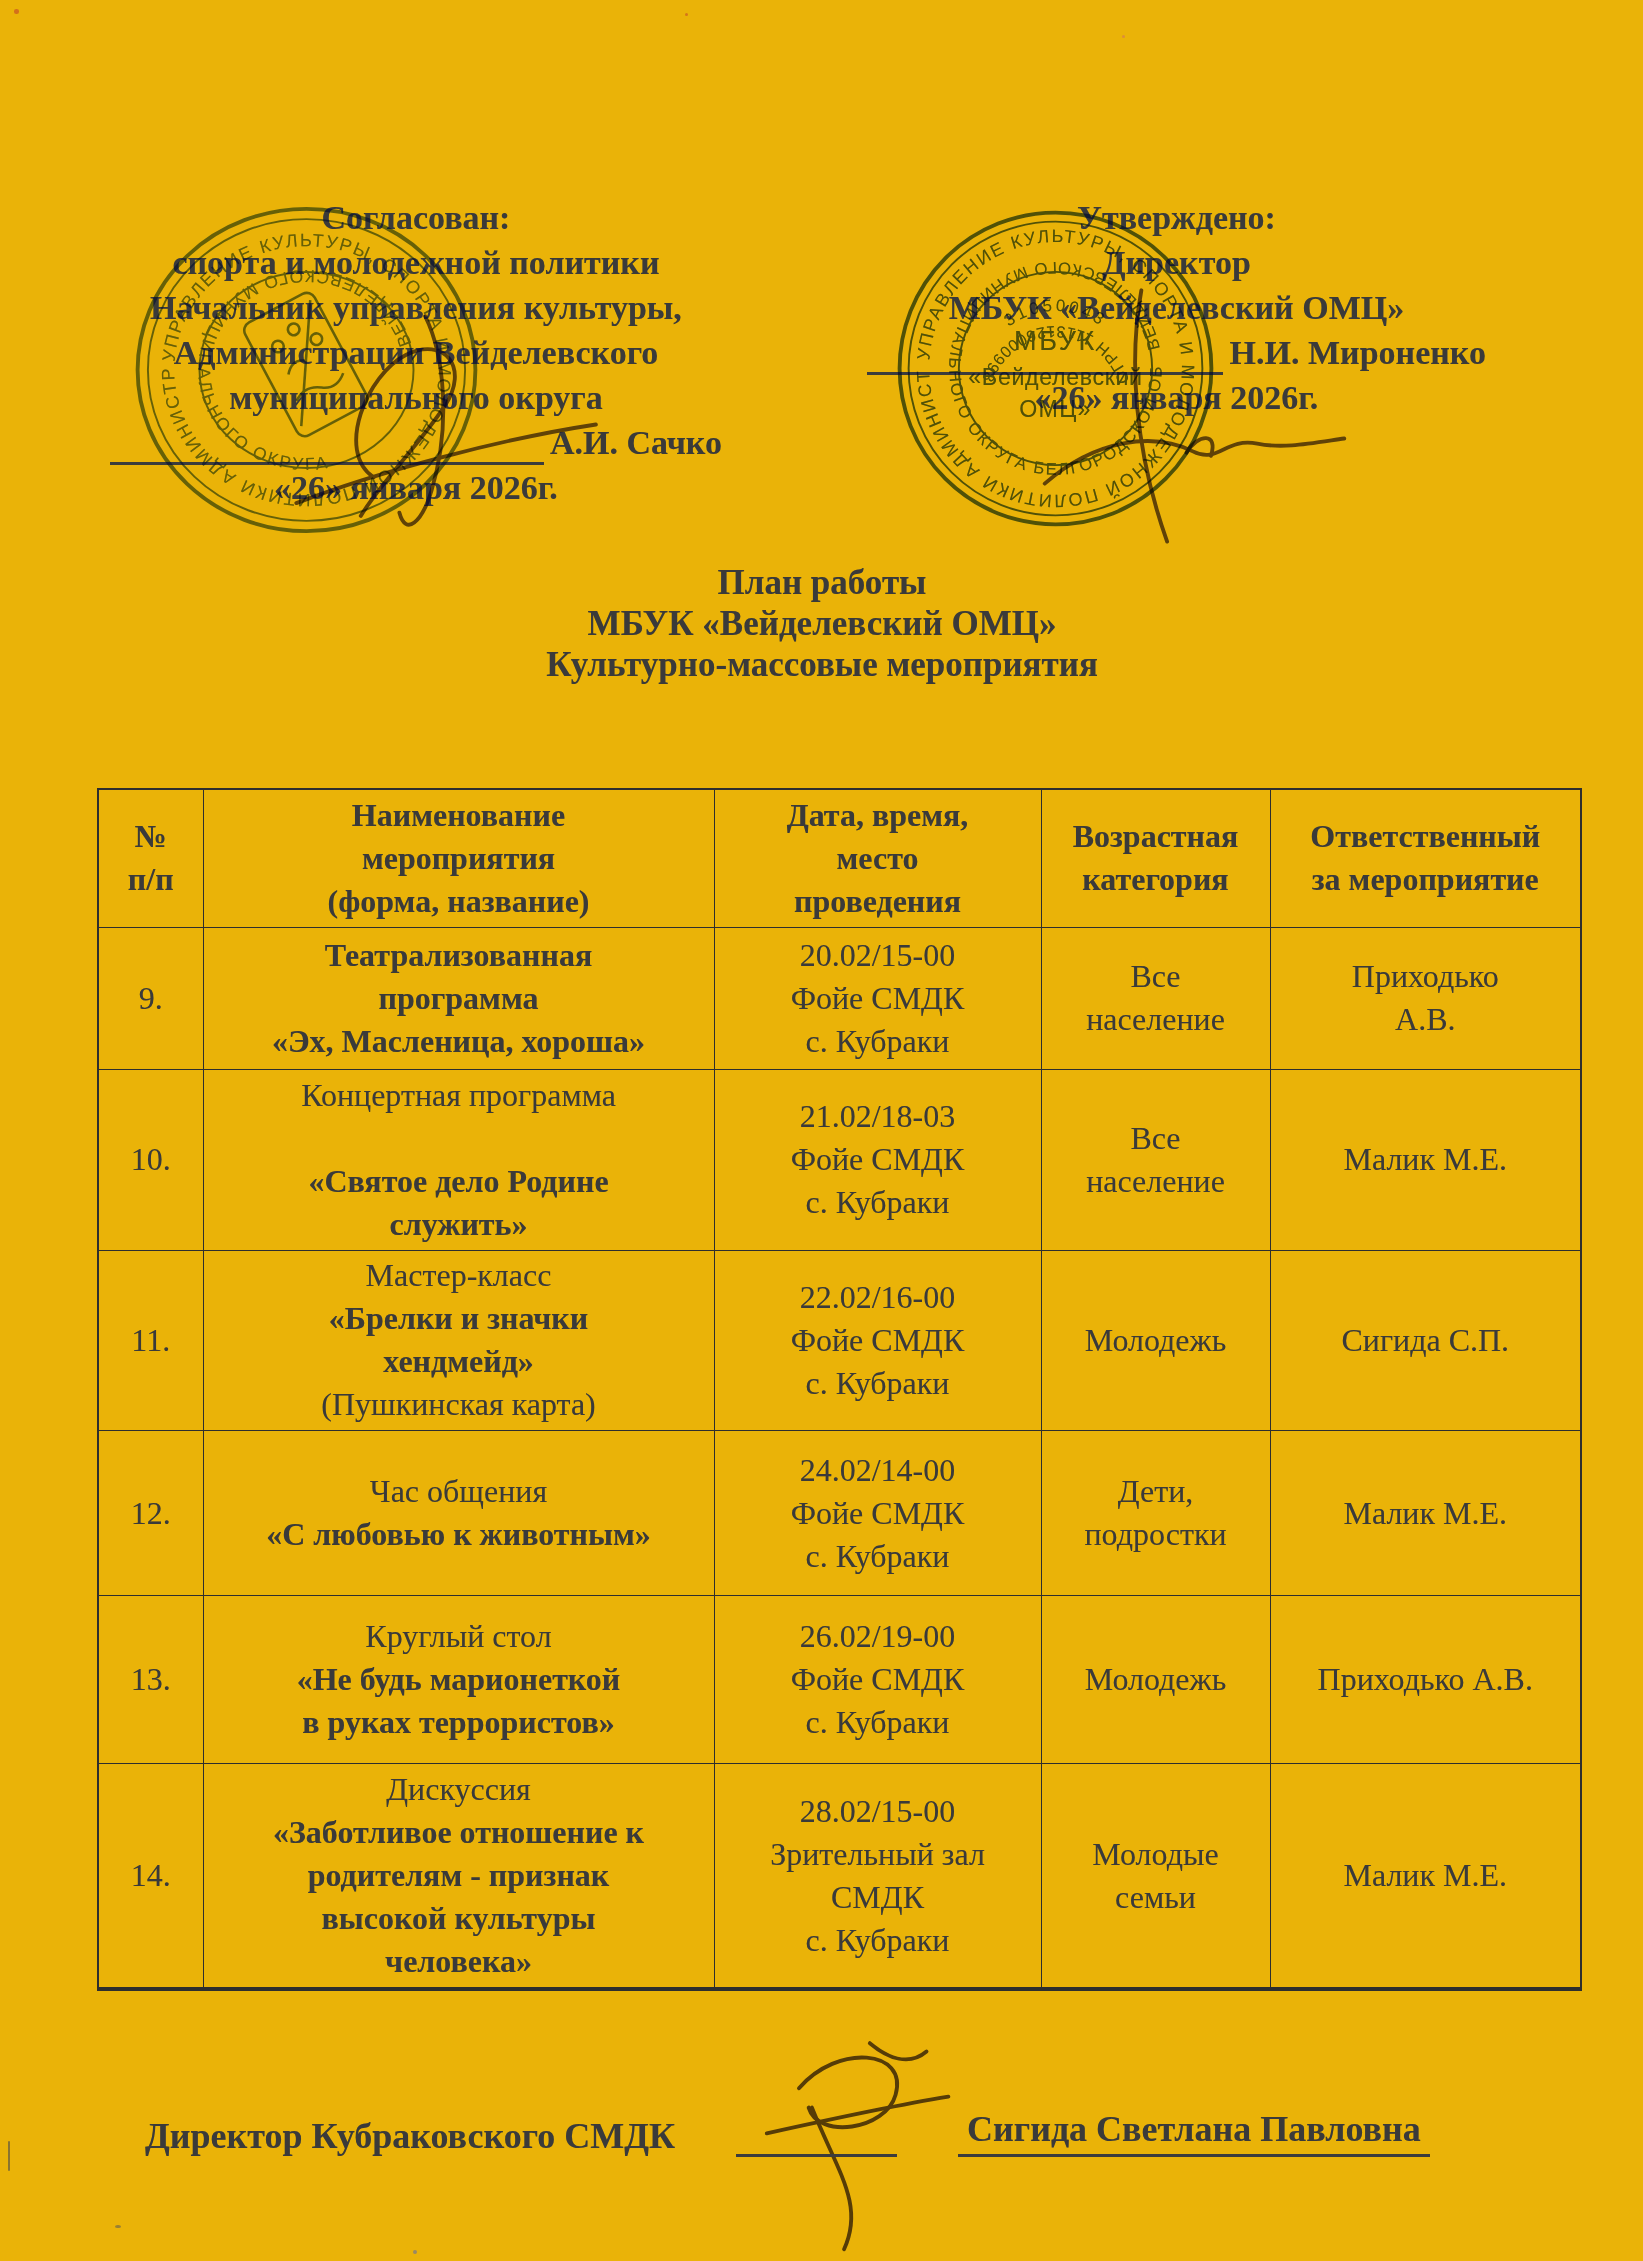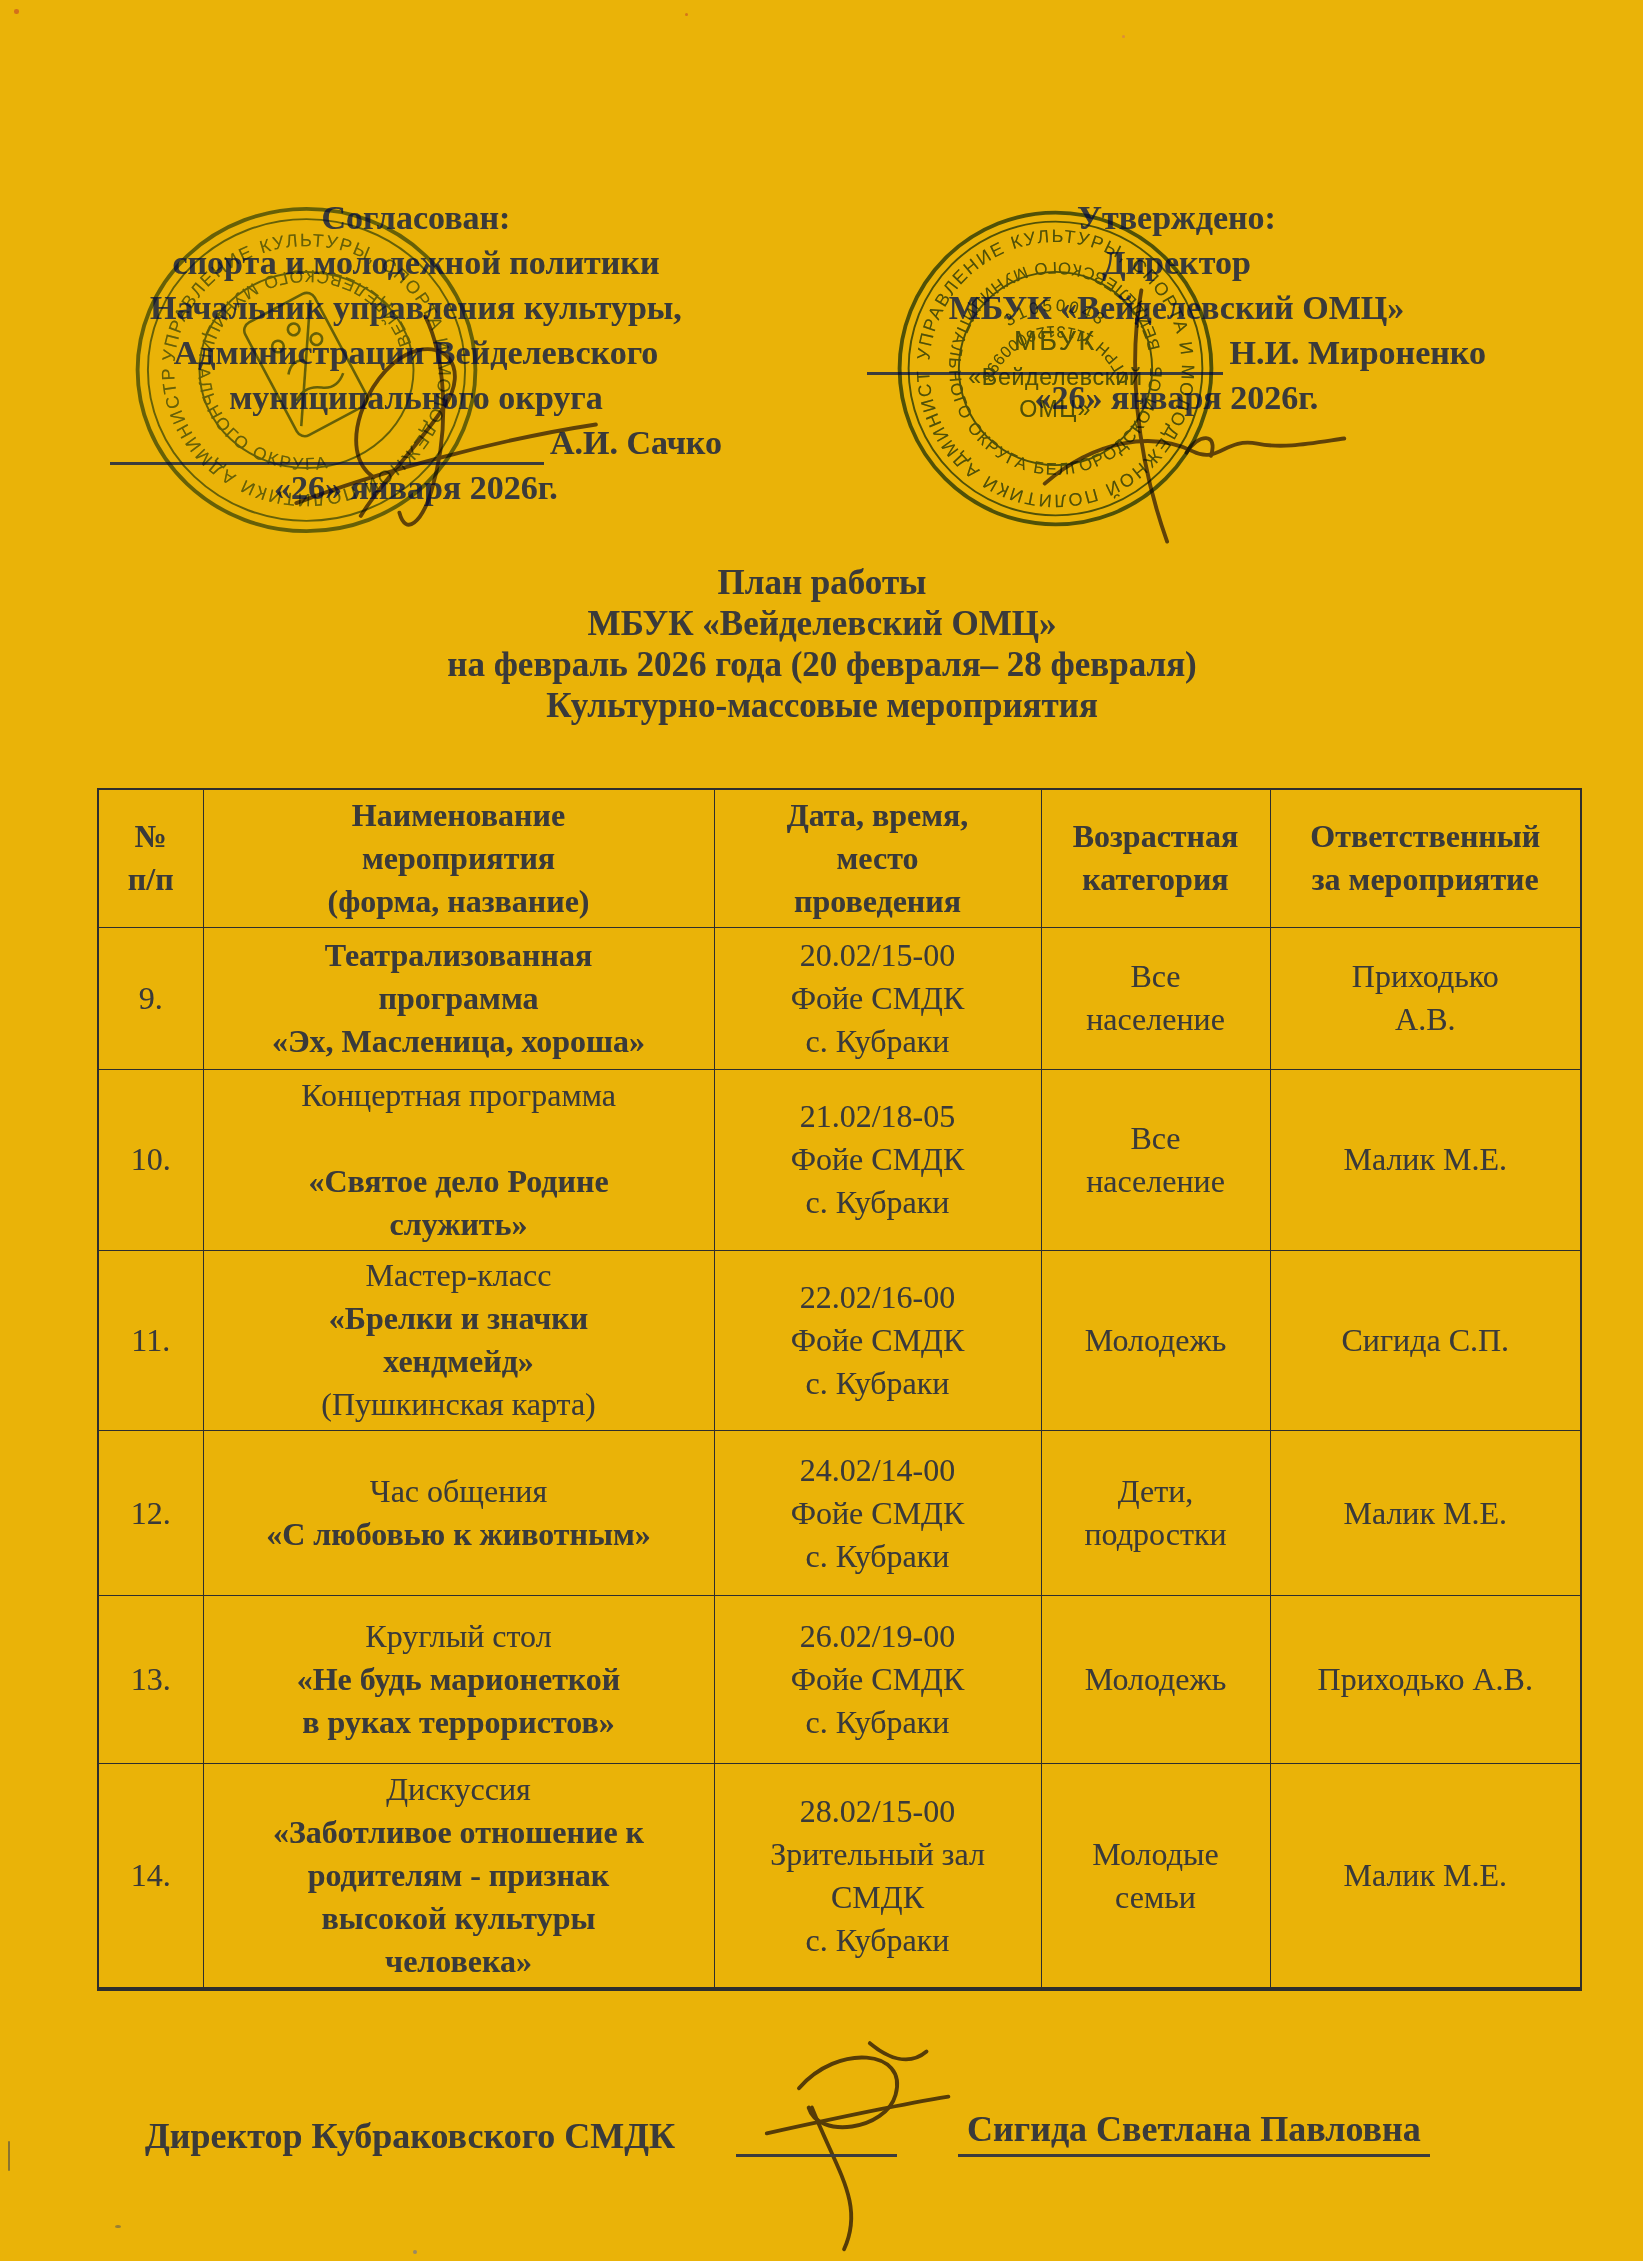--- a/index.html
+++ b/index.html
@@ -150,21 +150,20 @@
       <path d="M 200 20 C 230 45 262 55 288 33"></path>
       <path d="M 90 90 C 150 20 260 30 240 100 C 225 155 120 170 105 120"></path>
       <path d="M 110 120 C 150 220 192 270 160 340"></path>
       <path d="M 40 160 C 130 140 230 118 322 103"></path>
     </g>
   </svg>
 
   <div class="title-block">
     <div>План работы</div>
     <div>МБУК «Вейделевский ОМЦ»</div>
-    <div>на февраль 2026 года (20 февраля– 28 февраля)</div>
     <div>Культурно-массовые мероприятия</div>
   </div>
 
   <table class="plan" id="plan-table">
       <colgroup>
         <col style="width: 105px;">
         <col style="width: 511px;">
         <col style="width: 327px;">
         <col style="width: 229px;">
         <col style="width: 311px;">
@@ -219,21 +218,21 @@
         </tr>
         <tr style="height: 179px;">
           <td>10.</td>
           <td>
             <div class="cl">Концертная программа</div>
             <div class="cl">&nbsp;</div>
             <div class="cl b">«Святое дело Родине</div>
             <div class="cl b">служить»</div>
           </td>
           <td>
-            <div class="cl">21.02/18-05</div>
+            <div class="cl">21.02/18-03</div>
             <div class="cl">Фойе СМДК</div>
             <div class="cl">с. Кубраки</div>
           </td>
           <td>
             <div class="cl">Все</div>
             <div class="cl">население</div>
           </td>
           <td>
             <div class="cl">Малик М.Е.</div>
           </td>

